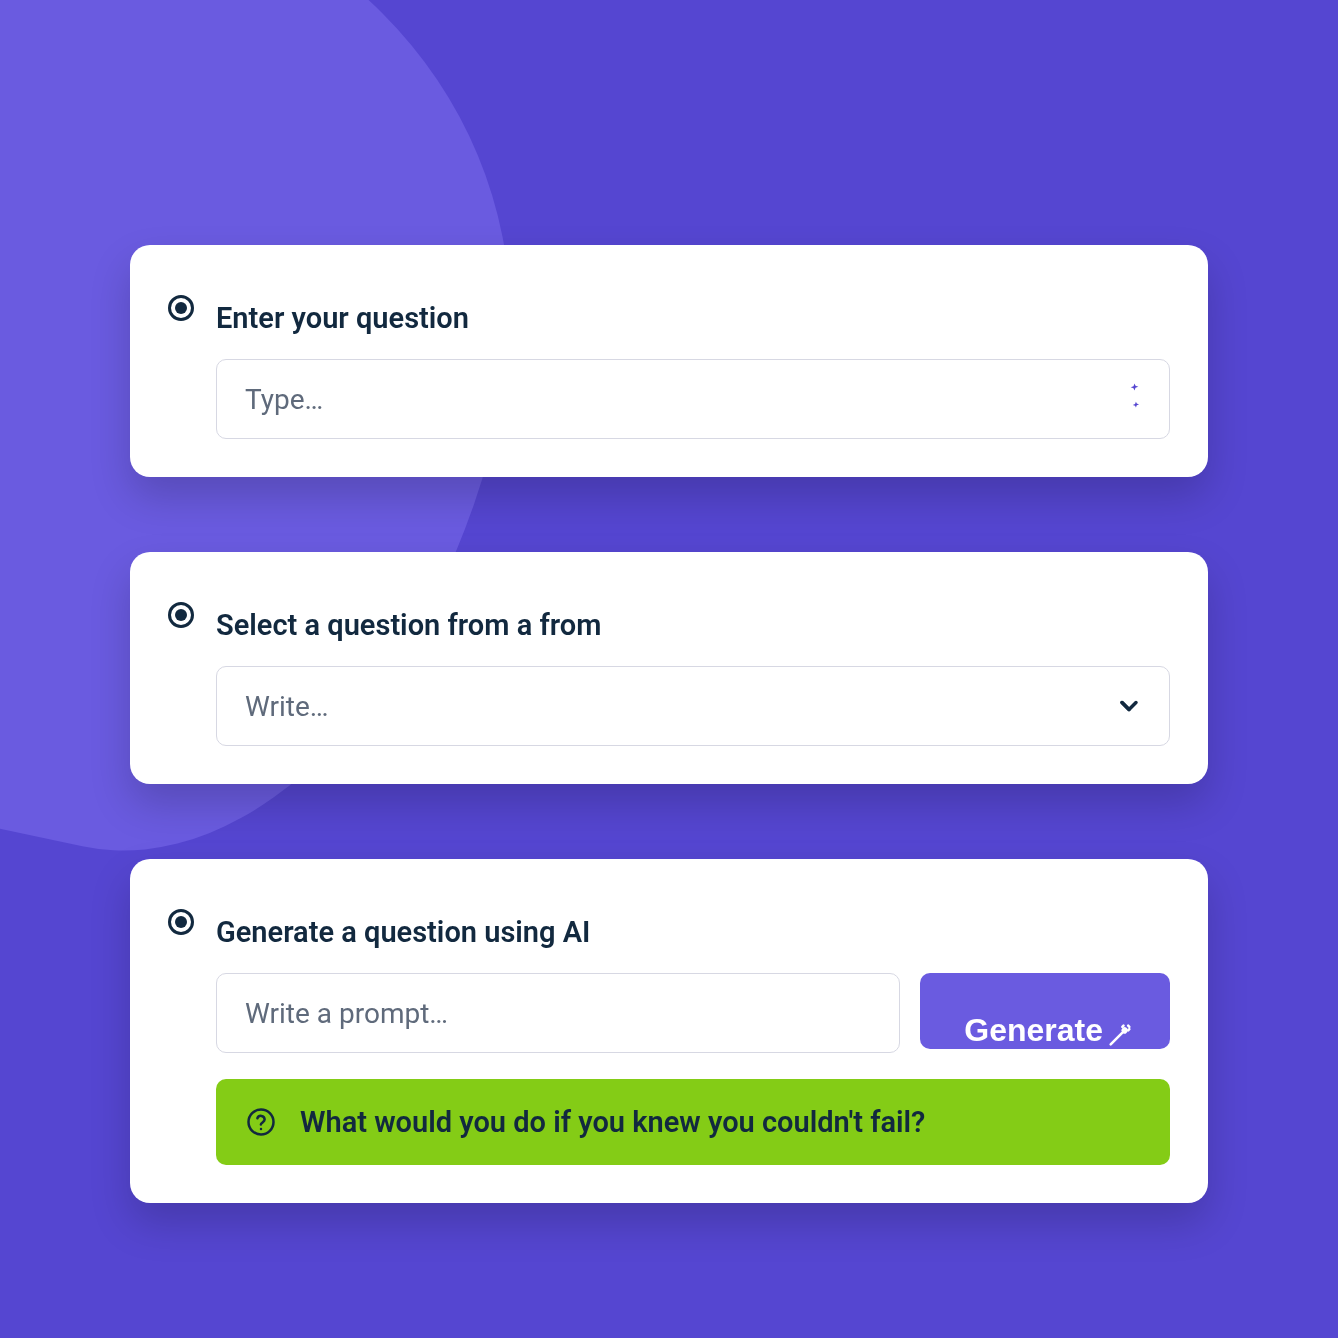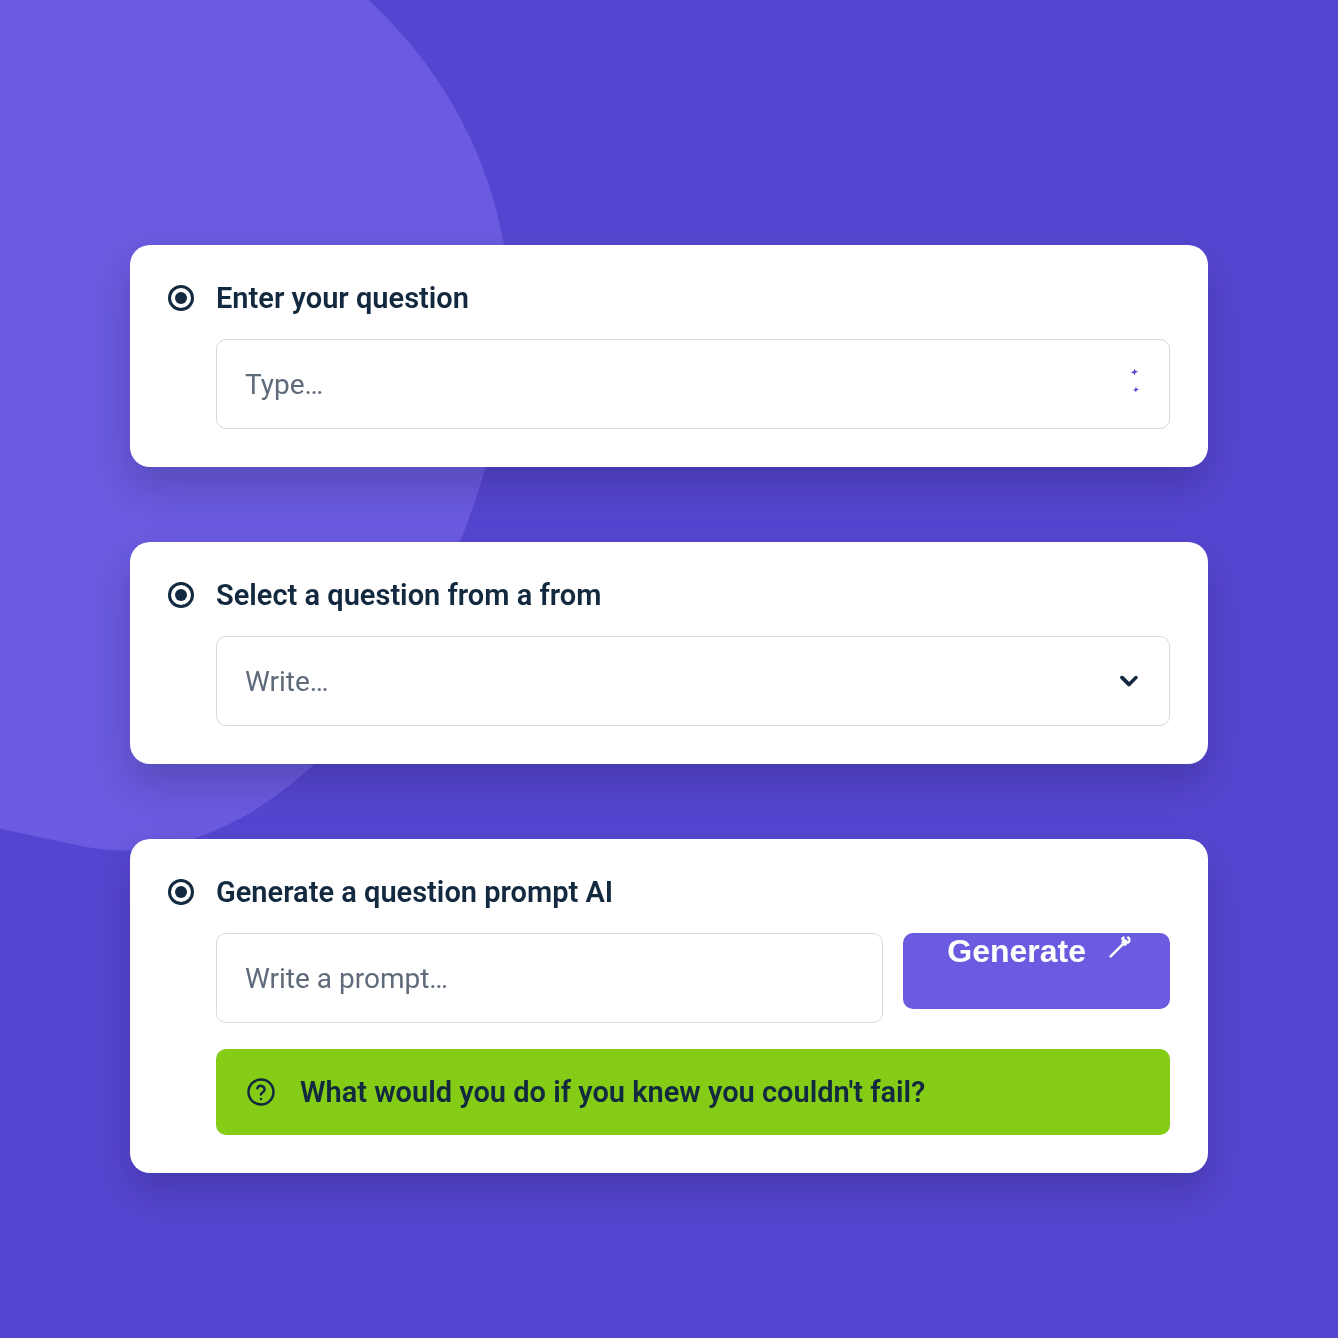--- a/index.html
+++ b/index.html
@@ -68,30 +68,31 @@
     width: 12px;
     height: 12px;
     background: #12293f;
     border-radius: 50%;
     transform: translate(-50%, -50%);
   }
   .card-title {
     font-size: 29px;
     font-weight: 600;
     color: #12293f;
+    margin-top: 20px;
   }
   .field-row {
     margin-left: 48px;
     display: flex;
     align-items: stretch;
     gap: 20px;
   }
   .text-input, .select-input {
     flex: 1;
-    height: 90px;
+    height: 80px;
     border: 1.5px solid #d7d8e3;
     border-radius: 10px;
     background: #fff;
     display: flex;
     align-items: center;
     justify-content: space-between;
     padding: 0 26px 0 28px;
     cursor: text;
   }
   .select-input {
@@ -115,22 +116,22 @@
     color: #12293f;
   }
   .generate-btn {
     flex: 0 0 auto;
     background: #6a5be0;
     color: #fff;
     border-radius: 10px;
     height: 76px;
     padding: 0 36px 0 44px;
     display: flex;
-    align-items: flex-start;
-    gap: 20px;
+    align-items: flex-end;
+    gap: 3px;
     cursor: pointer;
     border: none;
   }
   .generate-btn .label {
     font-size: 32px;
     font-weight: 700;
   }
   .wand-icon {
     width: 28px;
     height: 28px;
@@ -195,21 +196,21 @@
             <polyline points="6 9 12 15 18 "></polyline>
             <polyline points="6 9 12 15 18 9"></polyline>
           </svg>
         </div>
       </div>
     </div>
 
     <div class="card">
       <div class="card-header">
         <div class="radio"></div>
-        <div class="card-title">Generate a question prompt AI</div>
+        <div class="card-title">Generate a question using AI</div>
       </div>
       <div class="field-row">
         <div class="text-input">
           <span class="field-placeholder">Write a prompt…</span>
         </div>
         <button type="button" class="generate-btn">
           <span class="label">Generate</span>
           <svg class="wand-icon" viewBox="0 0 24 24" fill="none" stroke="currentColor" stroke-width="2.2" stroke-linecap="round" stroke-linejoin="round">
             <path d="M15 4l-1 1"></path>
             <path d="M19 8l1-1"></path>

